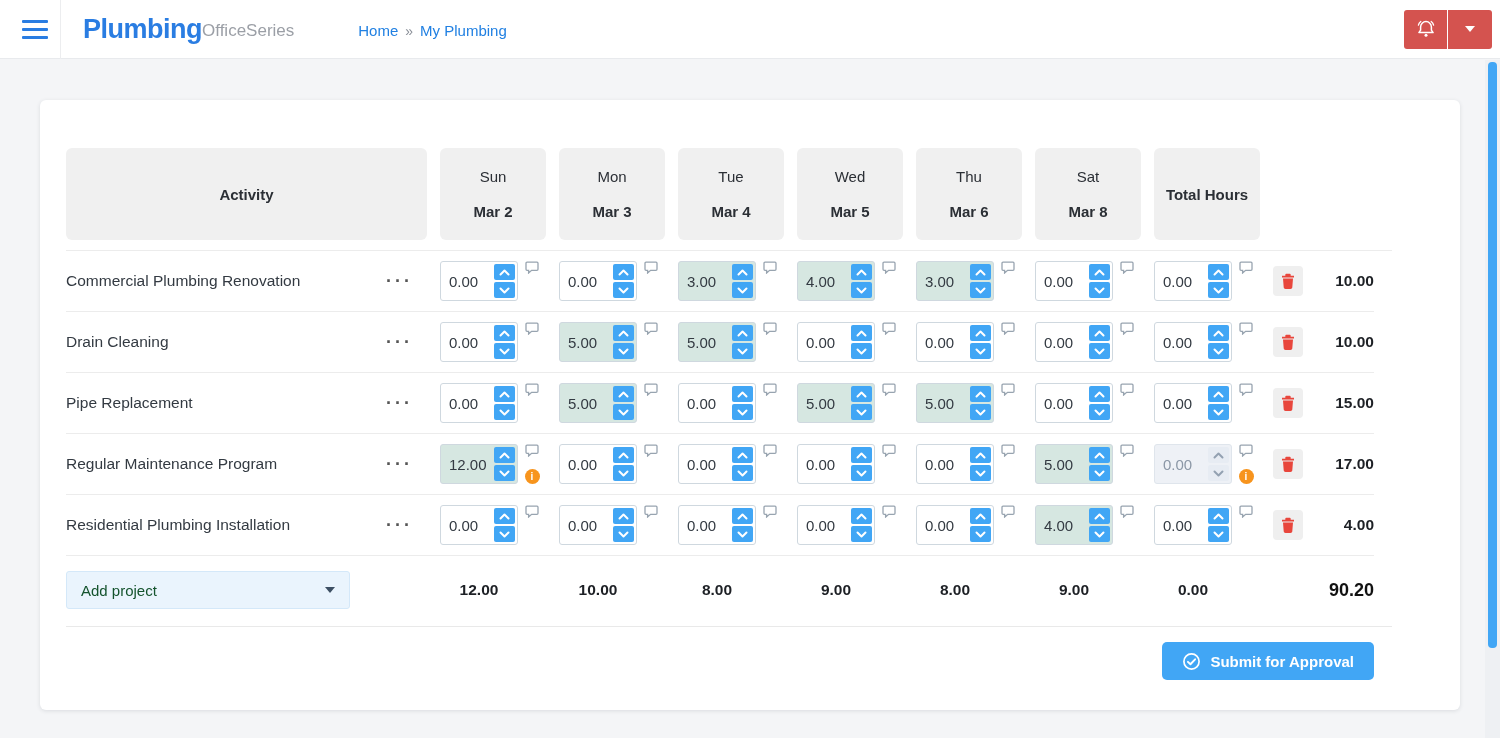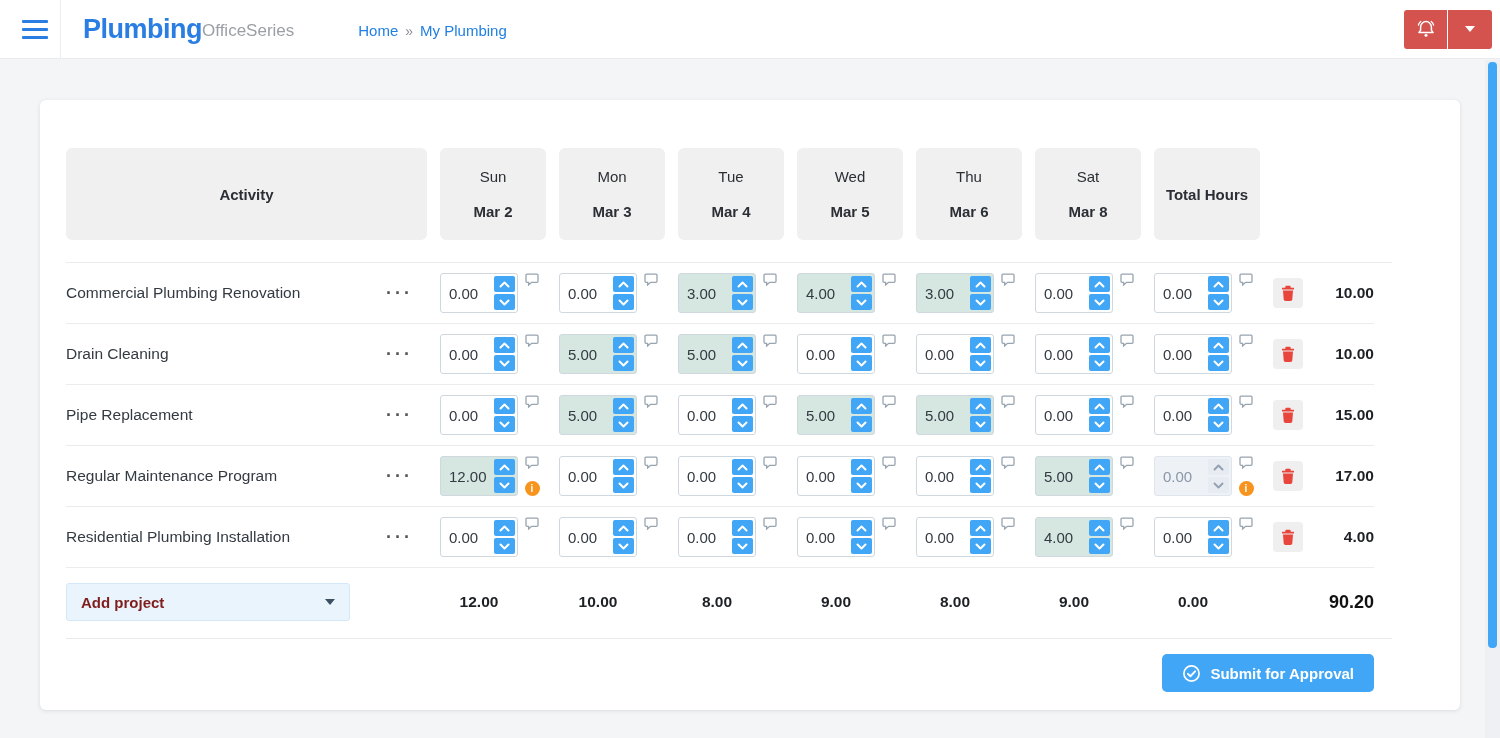--- a/index.html
+++ b/index.html
@@ -43,21 +43,21 @@
 
   
   .hcell { background:#f0f0f0; border-radius:6px; height:92px;
     display:flex; flex-direction:column; align-items:center; justify-content:center;
     font-size:15px; color:#2b2f35; }
   .hcell .day { font-weight:400; }
   .hcell .date { font-weight:700; margin-top:18px; }
   .hcell-activity, .hcell-total { font-weight:700; }
 
   
-  .tbody { border-top:1px solid #ececec; margin-top:22px; width:1326px; }
+  .tbody { border-top:1px solid #ececec; margin-top:10px; width:1326px; }
   .trow { height:61px; border-bottom:1px solid #ececec; }
   .activity-cell { display:flex; align-items:center; justify-content:space-between; padding-right:12px; }
   .activity-name { font-size:15.5px; color:#333a42; }
   .dots { background:none; border:none; cursor:pointer; font-size:18px; font-weight:700;
     color:#555; letter-spacing:3px; line-height:10px; padding:4px 2px; }
 
   .day-cell { display:flex; align-items:center; gap:6px; }
   .spinner { width:78px; height:40px; border:1px solid #cfd8df; border-radius:3px;
     background:#fff; display:flex; align-items:stretch; padding:2px; }
   .spinner input { flex:1; min-width:0; border:none; background:transparent; outline:none;
@@ -80,21 +80,21 @@
   .total-cell { display:flex; align-items:center; justify-content:space-between; }
   .trash-btn { width:30px; height:30px; background:#efefef; border:none; border-radius:4px;
     cursor:pointer; display:flex; align-items:center; justify-content:center; }
   .row-total { font-weight:700; font-size:15.5px; color:#1d2025; }
 
   
   .tfoot { height:64px; margin-top:2px; }
   .add-project { width:284px; height:38px; background:#eaf4fd; border:1px solid #d4e8f9;
     border-radius:3px; display:flex; align-items:center; justify-content:space-between;
     padding:0 14px; cursor:pointer; }
-  .add-project span { color:#7f1d1d; font-weight:700; font-size:15px; font-family:"Liberation Sans", sans-serif; }
+  .add-project span { color:#14532d; font-weight:400; font-size:15px; font-family:"Liberation Sans", sans-serif; }
   .caret-dark { width:0; height:0; border-left:5px solid transparent; border-right:5px solid transparent; border-top:6px solid #3d4f63; }
   .day-total { font-weight:700; font-size:15.5px; color:#1d2025; width:78px; text-align:center; }
   .grand-total { font-weight:700; font-size:18px; color:#111; text-align:right; }
 
   .footer-sep { border-top:1px solid #e9e9e9; width:1326px; margin-top:4px; }
 
   
   .actions { display:flex; justify-content:flex-end; gap:16px; padding:15px 60px 0 0; }
   .btn-save, .btn-submit { height:38px; border:none; border-radius:5px; font-size:15px; font-weight:700;
     display:flex; align-items:center; gap:9px; padding:0 20px; font-family:"Liberation Sans", sans-serif; }

